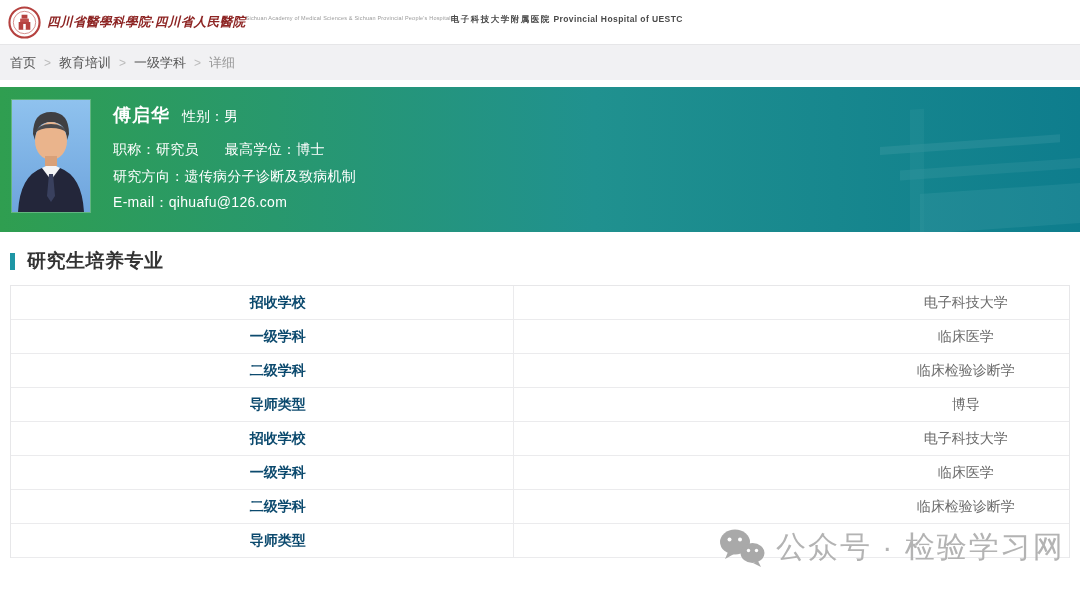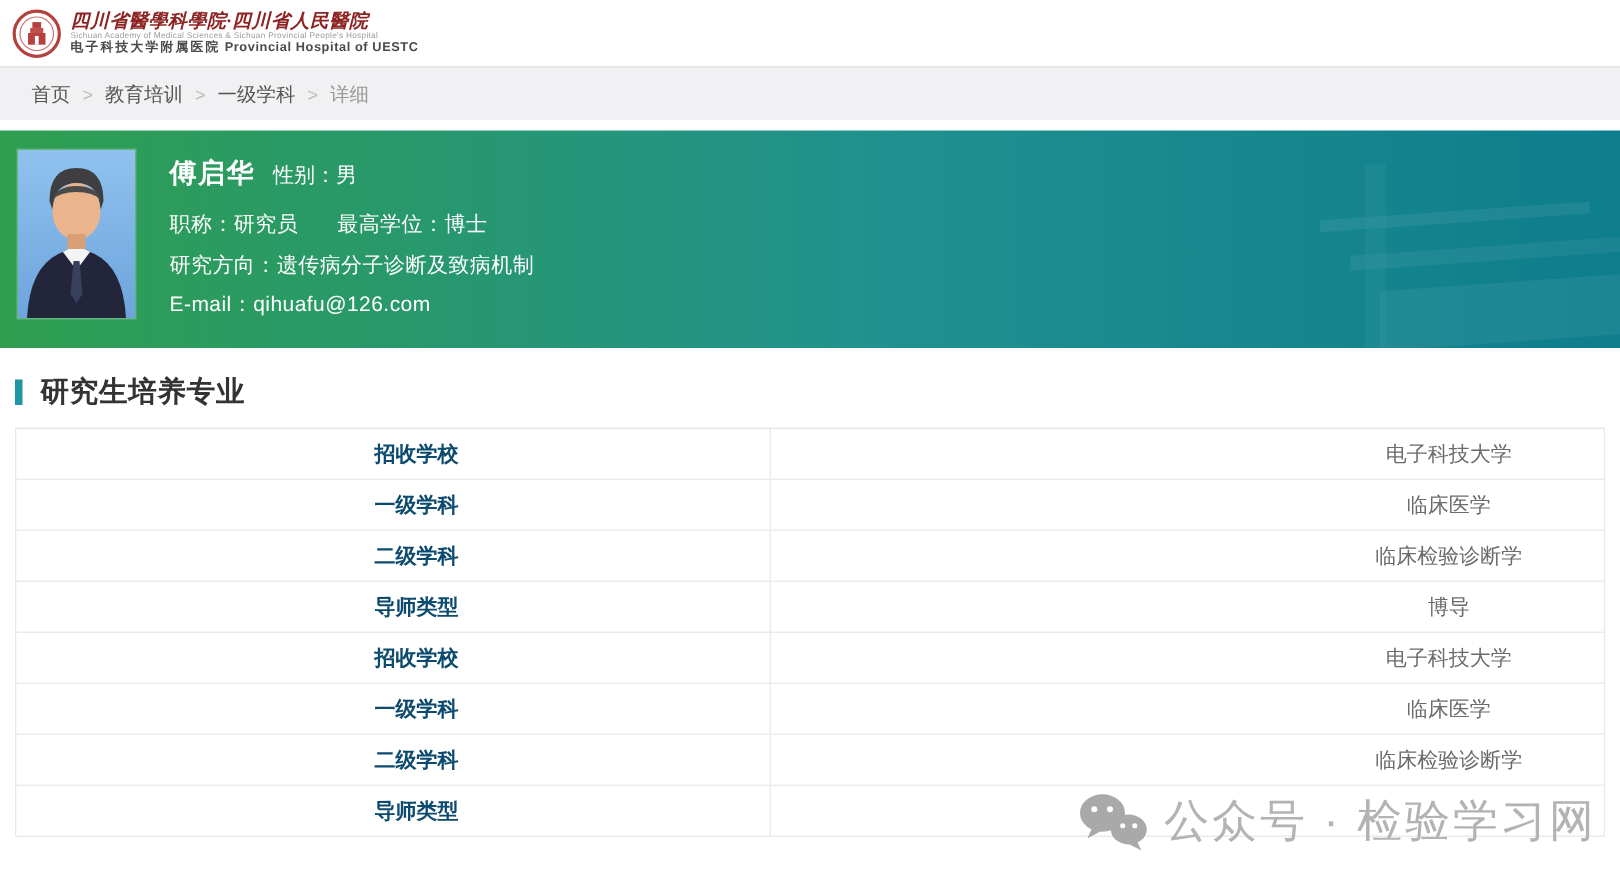--- a/index.html
+++ b/index.html
@@ -4,30 +4,30 @@
 <style>
   * { margin:0; padding:0; box-sizing:border-box; }
   html,body { width:1080px; height:597px; overflow:hidden; background:#fff;
     font-family:"Liberation Sans","DejaVu Sans",sans-serif; }
   .page { position:relative; width:1080px; height:597px; background:#fff; }
 
   
   .topbar { height:44px; background:#fff; display:flex; align-items:center; padding-left:8px; }
   .logo { display:flex; align-items:center; gap:6px; cursor:pointer; }
   .emblem { width:33px; height:33px; flex:0 0 auto; }
-  .logo-text { display:flex; flex-direction:column; line-height:1.15; }
+  .logo-text { display:flex; line-height:1.15; }
   .logo-line1 { font-family:"Liberation Serif","DejaVu Serif",serif; font-weight:bold;
     font-style:italic; font-size:12.5px; letter-spacing:0.5px; color:#8d2423; }
   .logo-line2 { font-size:5.5px; color:#9a9a9a; letter-spacing:0.2px; }
   .logo-line3 { font-size:8.5px; color:#4a4a4a; font-weight:bold; letter-spacing:0.4px; }
   .logo-line3 .cn { letter-spacing:1.5px; }
 
   
   .breadcrumb { height:36px; background:#f1f1f3; border-top:1px solid #e6e6e8;
-    display:flex; align-items:center; padding-left:21px; font-size:13px; color:#666; }
+    display:flex; align-items:center; padding-left:10px; font-size:13px; color:#666; }
   .bc-item { color:#555; }
   .bc-item.link { cursor:pointer; }
   .bc-item.current { color:#999; }
   .bc-sep { color:#bbb; margin:0 8px; font-size:12px; }
 
   
   .banner { position:relative; margin-top:7px; height:145px;
     background:linear-gradient(90deg,#2f9e50 0%,#20918f 55%,#0e7d8d 100%); overflow:hidden; }
   .banner-art { position:absolute; right:0; top:0; width:260px; height:145px; opacity:.12;
     background:

